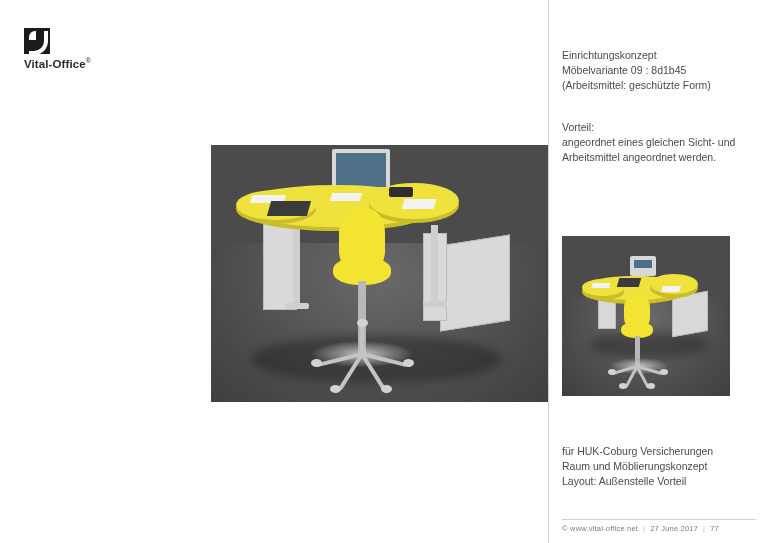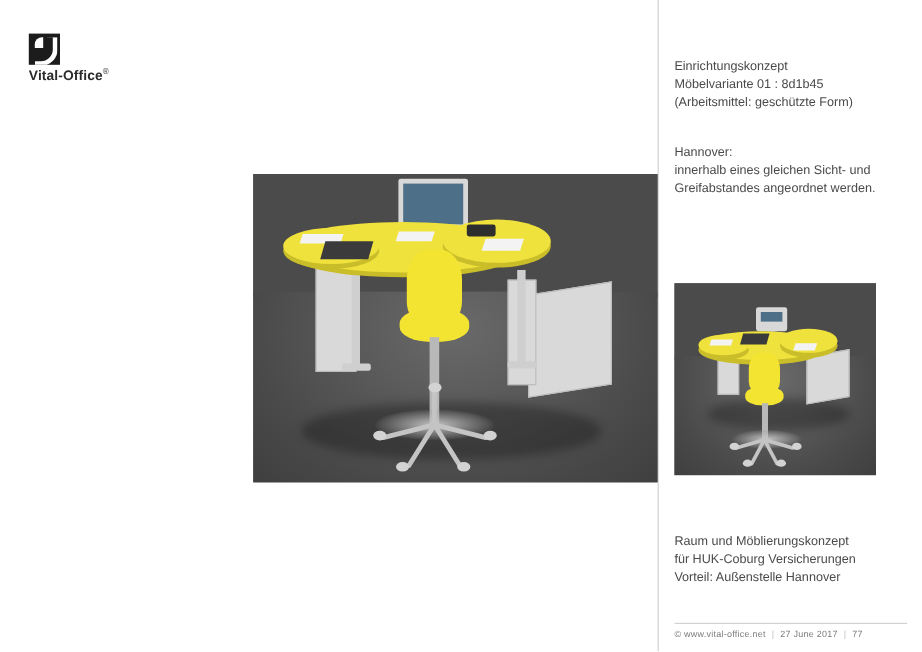--- a/index.html
+++ b/index.html
@@ -245,28 +245,28 @@
     <div class="swoosh"></div>
     <div class="swoosh2"></div>
   </div>
   <div class="logo-text"><span>Vital-Office</span><span class="reg">®</span></div>
 </div>
 
 <div class="v-rule"></div>
 
 <div class="rc rc-title">
   <div class="line">Einrichtungskonzept</div>
-  <div class="line">Möbelvariante 01 : 8d1b45</div>
+  <div class="line">Möbelvariante 09 : 8d1b45</div>
   <div class="line">(Arbeitsmittel: geschützte Form)</div>
 </div>
 
 <div class="rc rc-benefit">
-  <div class="head">Hannover:</div>
-  <div>innerhalb eines gleichen Sicht- und</div>
-  <div>Greifabstandes angeordnet werden.</div>
+  <div class="head">Vorteil:</div>
+  <div>angeordnet eines gleichen Sicht- und</div>
+  <div>Arbeitsmittel angeordnet werden.</div>
 </div>
 
 <div class="render-main">
   <div class="wall"></div>
   <div class="floor"></div>
 
   <div class="monitor" style="left:121px; top:4px; width:58px; height:46px;">
     <div class="screen"></div>
   </div>
   <div class="monitor-stand" style="left:145px; top:50px; width:8px; height:12px;"></div>
@@ -340,21 +340,21 @@
   <div class="spoke" style="left:75px; top:129px; width:26px; transform:rotate(164deg); height:3px;"></div>
   <div class="spoke" style="left:75px; top:129px; width:24px; transform:rotate(62deg); height:3px;"></div>
   <div class="spoke" style="left:75px; top:129px; width:24px; transform:rotate(118deg); height:3px;"></div>
   <div class="caster" style="left:98px; top:133px; width:8px; height:6px;"></div>
   <div class="caster" style="left:46px; top:133px; width:8px; height:6px;"></div>
   <div class="caster" style="left:85px; top:147px; width:8px; height:6px;"></div>
   <div class="caster" style="left:57px; top:147px; width:8px; height:6px;"></div>
 </div>
 
 <div class="rc rc-footer-text">
+  <div>für HUK-Coburg Versicherungen</div>
   <div>Raum und Möblierungskonzept</div>
-  <div>für HUK-Coburg Versicherungen</div>
-  <div>Vorteil: Außenstelle Hannover</div>
+  <div>Layout: Außenstelle Vorteil</div>
 </div>
 
 <div class="footer-rule"></div>
 <div class="footer-line">
   <span>©  www.vital-office.net</span><span class="sep">|</span><span>27 June 2017</span><span class="sep">|</span><span>77</span>
 </div>
 
 </body></html>

